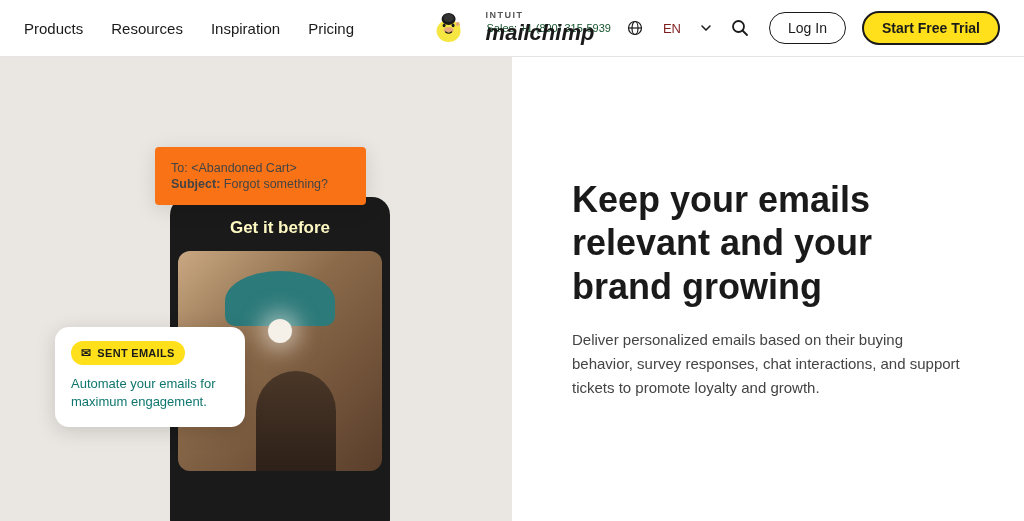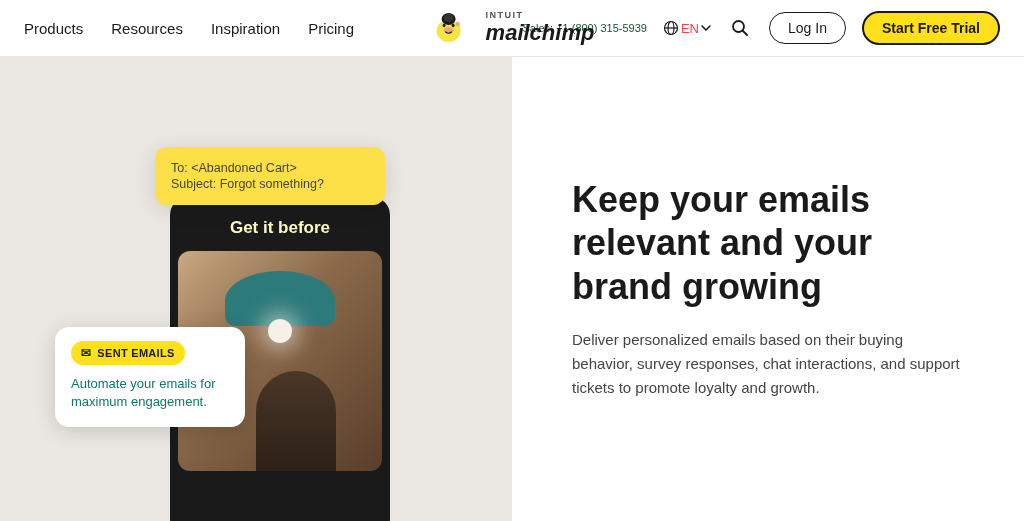--- a/index.html
+++ b/index.html
@@ -66,23 +66,23 @@
       align-items: center;
       gap: 16px;
     }
     .nav-sales {
       font-size: 11px;
       color: #14532d;
     }
     .nav-lang {
       display: flex;
       align-items: center;
-      gap: 2px;
+      gap: 20px;
       font-size: 13px;
-      color: #ef4444;
+      color: #7f1d1d;
       cursor: pointer;
     }
     .globe-icon {
       width: 16px;
       height: 16px;
     }
     .search-icon-btn {
       background: none;
       border: none;
       cursor: pointer;
@@ -126,38 +126,38 @@
       position: relative;
       overflow: hidden;
       flex-shrink: 0;
     }
 
     
     .email-card {
       position: absolute;
       top: 90px;
       left: 155px;
-      width: 230px;
-      background: #fde047;
-      border-radius: 12px;
+      width: 211px;
+      background: #f97316;
+      border-radius: 4px;
       padding: 14px 16px;
       box-shadow: 0 4px 20px rgba(0,0,0,0.12);
       z-index: 3;
     }
     .email-card-to {
       font-size: 12.5px;
       color: #444;
       margin-bottom: 2px;
     }
     .email-card-subject {
       font-size: 12.5px;
       color: #444;
     }
     .email-card-subject b {
-      font-weight: 400;
+      font-weight: 700;
     }
 
     
     .phone-card {
       position: absolute;
       top: 140px;
       left: 170px;
       width: 220px;
       height: 340px;
       background: #1a1a1a;

